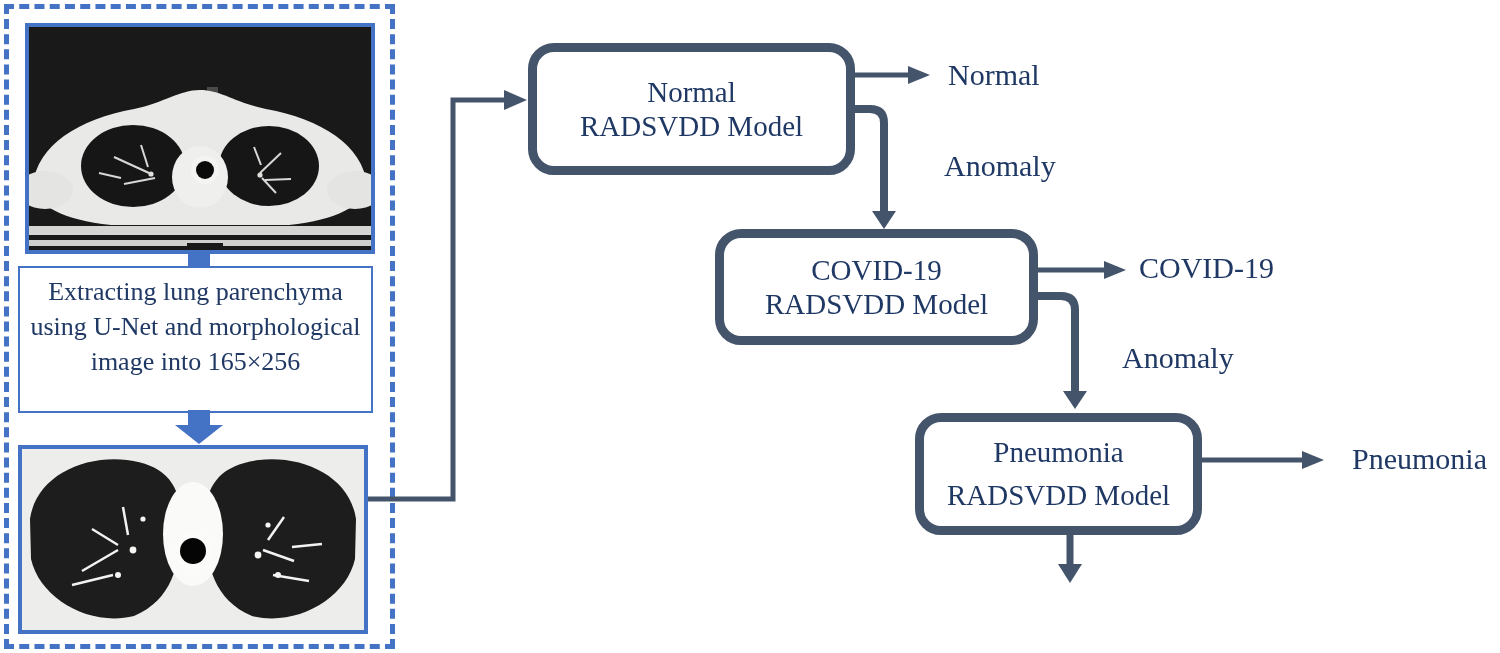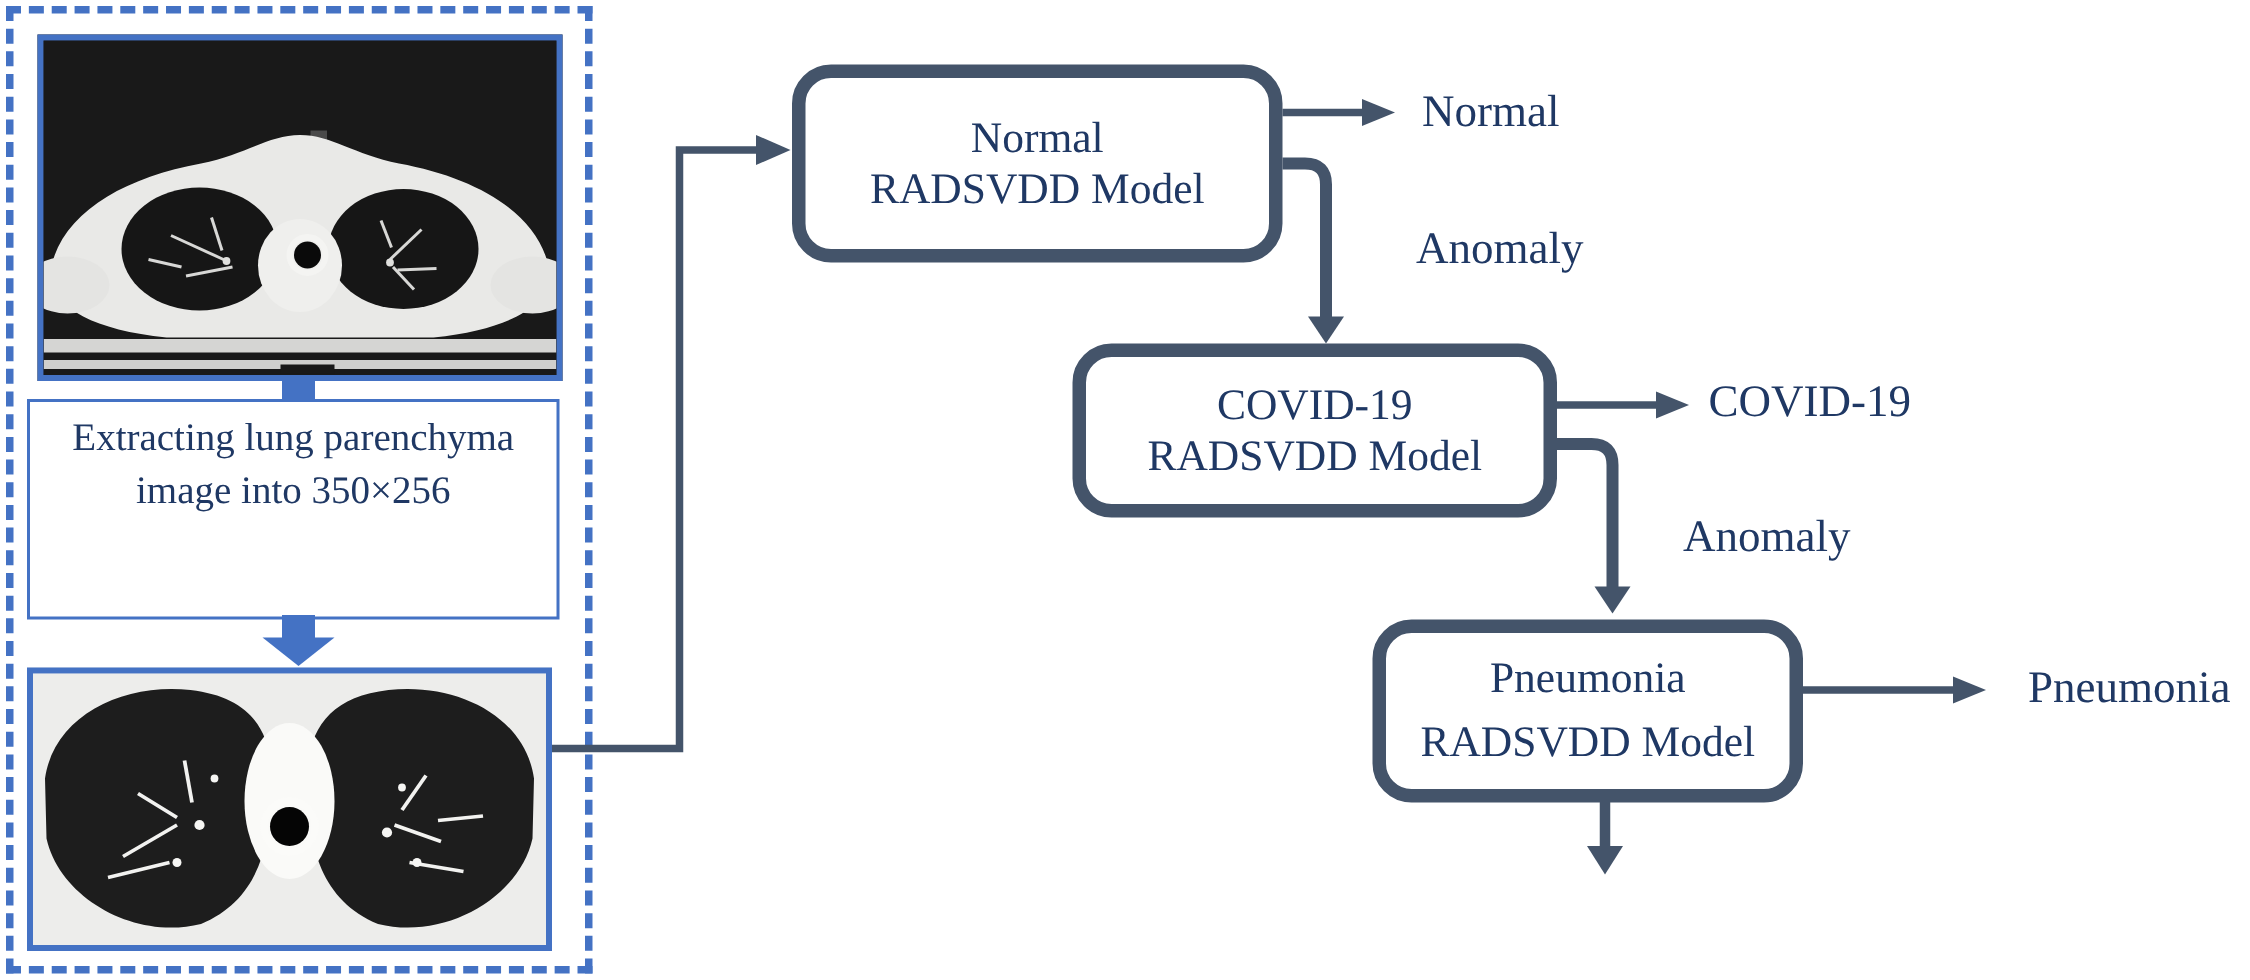--- a/index.html
+++ b/index.html
@@ -82,21 +82,22 @@
       <circle cx="231" cy="148" r="2.6" fill="#e0e0de"></circle>
 
       <rect x="0" y="199" width="342" height="9" fill="#d5d5d3"></rect>
       <rect x="0" y="213" width="342" height="6" fill="#cfcfcd"></rect>
       <rect x="158" y="216" width="36" height="6" fill="#191919"></rect>
     </svg>
   </div>
 
   <div id="caption-box" class="abs">
     <div class="cap-line">Extracting lung parenchyma</div>
-    <div class="cap-line">image into 350×256</div>
+    <div class="cap-line">using U-Net and morphological</div>
+    <div class="cap-line">image into 165×256</div>
   </div>
 
   <div id="ct-bottom" class="abs ct-frame">
     <svg viewBox="0 0 342 181" preserveAspectRatio="none">
       <rect x="0" y="0" width="342" height="181" fill="#ededeb"></rect>
       <path d="M8 70 C 14 28, 60 6, 105 11 C 147 16, 161 40, 159 78 C 158 116, 150 151, 112 167 C 68 178, 18 150, 9 110 Z" fill="#1d1d1d"></path>
       <path d="M334 70 C 328 28, 282 6, 237 11 C 195 16, 181 40, 183 78 C 184 116, 192 151, 230 167 C 274 178, 324 150, 333 110 Z" fill="#1d1d1d"></path>
       <ellipse cx="171" cy="85" rx="30" ry="52" fill="#fafaf8"></ellipse>
       <circle cx="171" cy="102" r="17" fill="none" stroke="#fbfbf9" stroke-width="5"></circle>
       <circle cx="171" cy="102" r="13" fill="#050505"></circle>

